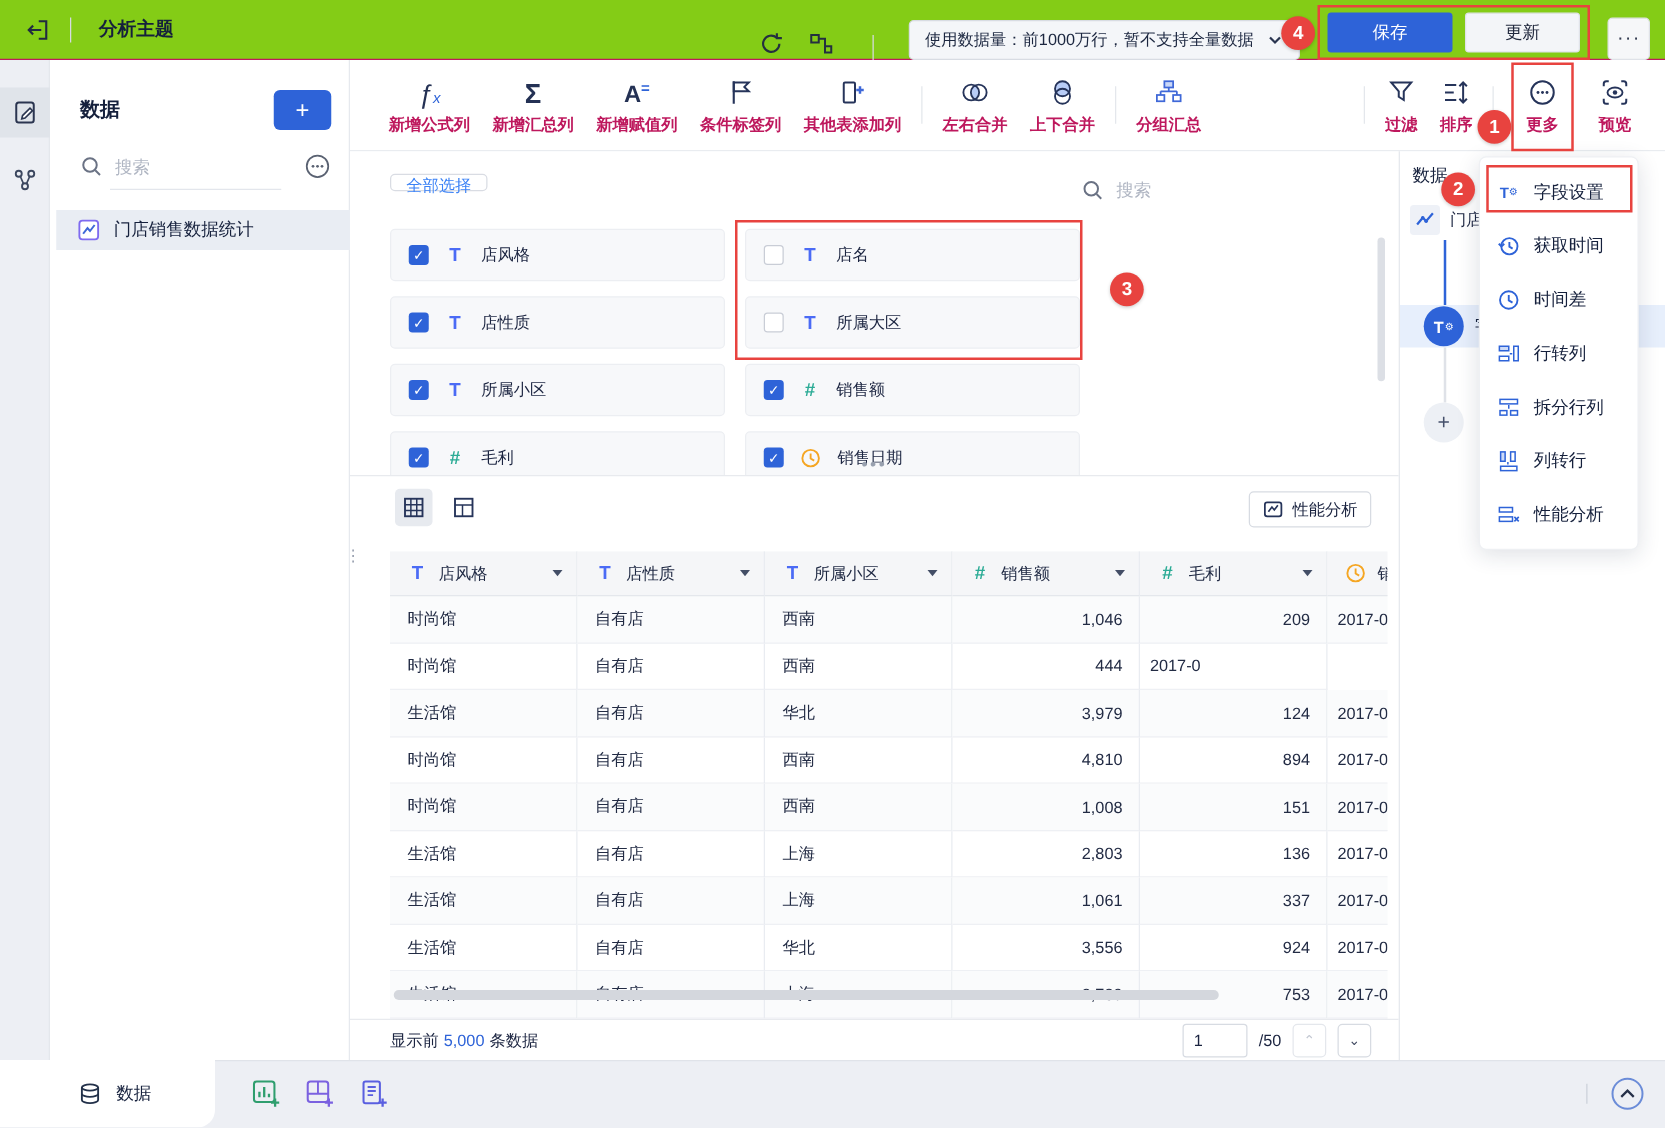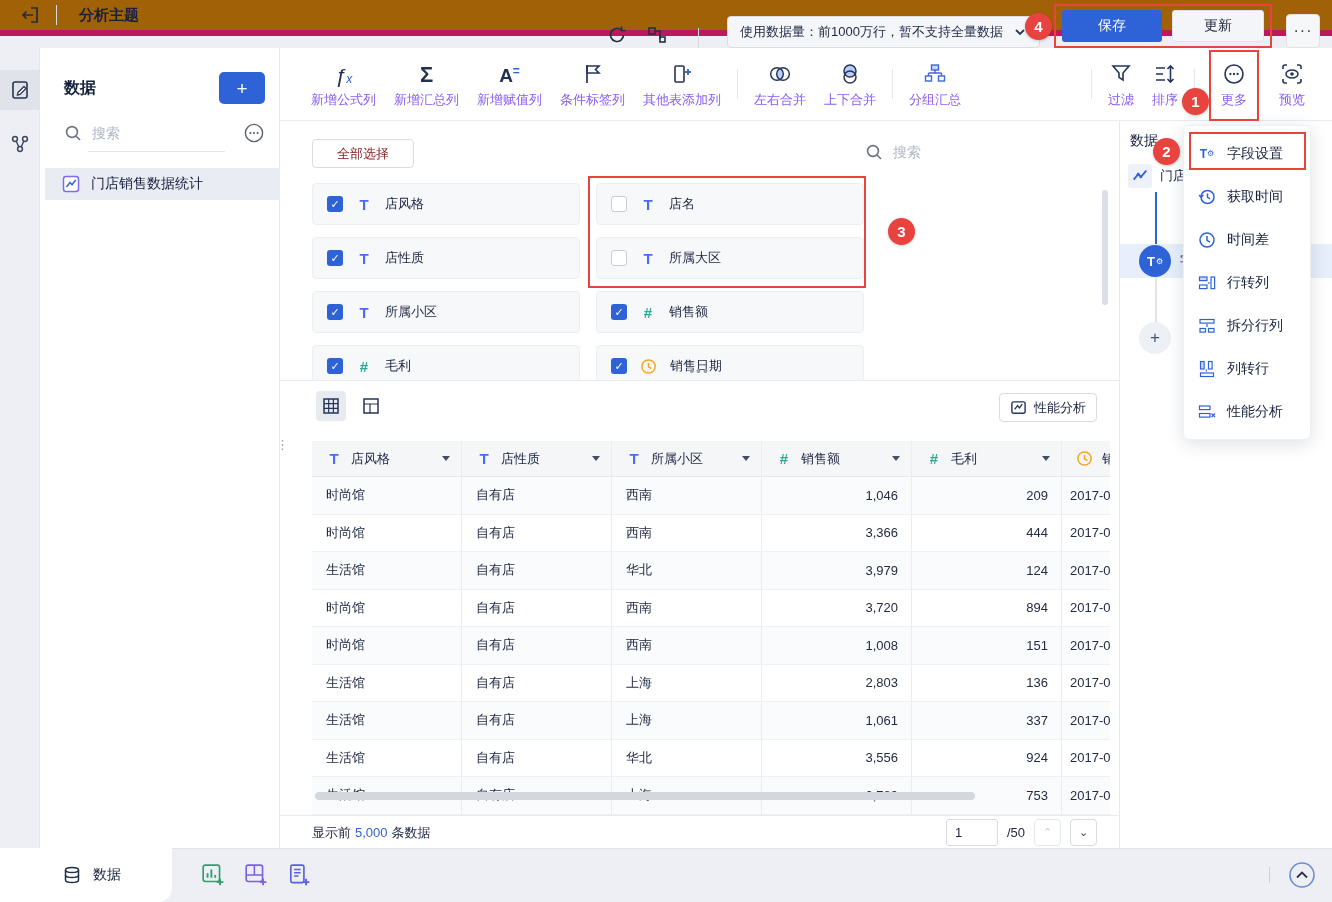--- a/index.html
+++ b/index.html
@@ -1,21 +1,21 @@
 <!DOCTYPE html>
 <html style="--blue: #2e63d8; --red: #e8433f; --teal: #2bab95; --orange: #f5a623; --navy: #243154; --green: #2f9e6e; --purple: #7b61e0; --indigo: #5a5fe0;"><head>
 <meta charset="utf-8">
 <style>
   * { margin:0; padding:0; box-sizing:border-box; }
   html,body { width:1332px; height:902px; }
   body { font-family:"Liberation Sans","DejaVu Sans",sans-serif; color:#1b2440; background:#edeff4; }
   .screen { position:relative; width:1332px; height:902px; overflow:hidden; background:#edeff4; }
 
   
-  .topbar { position:absolute; left:0; top:0; width:1332px; height:36px; background:#a16207; display:flex; align-items:center; border-bottom:6px solid #be185d; }
+  .topbar { position:absolute; left:0; top:0; width:1332px; height:48px; background:#84cc16; display:flex; align-items:center; border-bottom:1px solid #be185d; }
   .topbar .exit { margin-left:18px; width:24px; height:24px; display:flex; align-items:center; justify-content:center; }
   .tb-div { width:1px; height:20px; background:#d6dae1; margin:0 14px; }
   .tb-title { font-size:15px; font-weight:700; color:#15203c; margin-left:8px; }
   .tb-right { position:absolute; right:12px; top:0; height:48px; display:flex; align-items:flex-end; gap:14px; }
   .tb-iconbtn { width:26px; height:26px; display:flex; align-items:center; justify-content:center; }
   .limit-select { display:flex; align-items:center; gap:10px; height:32px; padding:0 12px; border:1px solid #d8dce3; border-radius:4px; background:#f4f6f9; font-size:13px; color:#1c2740; white-space:nowrap; }
   .save-wrap { position:relative; display:flex; align-items:center; gap:10px; border:2px solid #e8433f; padding:4px 6px; }
   .btn-save { width:100px; height:32px; background:var(--blue,#2e63d8); color:#fff; font-size:14px; border:none; border-radius:3px; }
   .btn-update { width:92px; height:32px; background:#f3f5f8; color:#20283d; font-size:14px; border:1px solid #e0e3e9; border-radius:3px; }
   .more-dots-btn { width:34px; height:34px; border:1px solid #dfe2e8; border-radius:4px; background:#f6f7f9; color:#333b50; font-size:16px; letter-spacing:1px; display:flex; align-items:center; justify-content:center; }
@@ -39,33 +39,33 @@
   .sb-search .underline { position:absolute; left:24px; right:40px; bottom:0; height:1px; background:#e3e6ec; }
   .sb-search input { border:none; outline:none; font-size:14px; color:#333; width:120px; background:transparent; }
   .sb-search input::placeholder { color:#b0b6c3; }
   .sb-ellipsis { margin-left:auto; }
   .sb-item { margin-top:16px; margin-left:5px; width:235px; height:32px; background:#e9edf3; display:flex; align-items:center; gap:10px; padding-left:16px; font-size:14px; color:#15203c; }
 
   
   .toolbar { position:absolute; left:280px; top:48px; width:1052px; height:73px; background:#fff; border-bottom:1px solid #e9ecf0; display:flex; align-items:center; padding:0 18px 0 22px; }
   .tool-item { position:relative; display:flex; flex-direction:column; align-items:center; gap:5px; padding:0 9px; }
   .tool-item .glyph { height:26px; display:flex; align-items:flex-end; justify-content:flex-start; }
-  .tool-item .lbl { font-size:13px; color:#8b5cf6; white-space:nowrap; }
+  .tool-item .lbl { font-size:13px; color:#be185d; white-space:nowrap;font-weight:bold; }
   .tool-div { width:1px; height:30px; background:#e4e7ec; margin:0 7px; }
   .push { margin-left:auto; }
   .ic-fx { font-size:21px; color:#243154; font-style:italic; line-height:1; }
   .ic-fx i { font-style:italic; color:var(--blue,#2e63d8); font-size:12px; }
   .ic-sigma { font-size:22px; color:#243154; font-weight:600; line-height:1; }
   .ic-aeq { font-size:19px; color:#243154; font-weight:600; line-height:1; }
   .ic-aeq span { color:var(--blue,#2e63d8); font-size:12px; vertical-align:super; }
   .redbox-more { position:absolute; left:-3px; right:-3px; top:-10px; bottom:-12px; border:2px solid #e8433f; z-index:65; pointer-events:none; }
 
   
   .fields { position:absolute; left:280px; top:121px; width:839px; height:259px; background:#fff; overflow:hidden; }
-  .select-all { position:absolute; left:32px; top:18px; height:29px; padding:0 24px; border:1px solid #d9dce3; border-radius:4px; background:#fff; font-size:13px; color:#7f1d1d; }
+  .select-all { position:absolute; left:32px; top:18px; height:14px; padding:0 12px; border:1px solid #d9dce3; border-radius:4px; background:#fff; font-size:13px; color:#3b82f6; }
   .fld-search { position:absolute; left:585px; top:22px; display:flex; align-items:center; gap:10px; }
   .fld-search input { border:none; outline:none; font-size:14px; color:#333; width:140px; background:transparent; }
   .fld-search input::placeholder { color:#b0b6c3; }
   .fld-item { position:absolute; width:268px; height:42px; background:#f7f8fa; border:1px solid #eceef2; border-radius:4px; display:flex; align-items:center; gap:13px; padding-left:14px; font-size:13px; color:#1b2440; }
   .cb { width:16px; height:16px; border-radius:3px; flex:0 0 auto; }
   .cb.on { background:var(--blue,#2e63d8); color:#fff; font-size:11px; display:flex; align-items:center; justify-content:center; }
   .cb.off { background:#fff; border:1px solid #c9cdd6; }
   .t-ic { color:#4b6bf5; font-size:15px; font-weight:700; width:16px; text-align:center; }
   .n-ic { color:var(--teal,#2bab95); font-size:15px; font-weight:700; width:16px; text-align:center; }
   .fld-scroll { position:absolute; left:822px; top:69px; width:6px; height:115px; border-radius:3px; background:#dcdfe5; }
@@ -464,37 +464,36 @@
             <div class="t-cell">自有店</div>
             <div class="t-cell">西南</div>
             <div class="t-cell num">1,046</div>
             <div class="t-cell num">209</div>
             <div class="t-cell date">2017-0</div>
           </div>
         <div class="t-row">
             <div class="t-cell">时尚馆</div>
             <div class="t-cell">自有店</div>
             <div class="t-cell">西南</div>
-            <div class="t-cell num">3,366</div>
             <div class="t-cell num">444</div>
             <div class="t-cell date">2017-0</div>
           </div>
         <div class="t-row">
             <div class="t-cell">生活馆</div>
             <div class="t-cell">自有店</div>
             <div class="t-cell">华北</div>
             <div class="t-cell num">3,979</div>
             <div class="t-cell num">124</div>
             <div class="t-cell date">2017-0</div>
           </div>
         <div class="t-row">
             <div class="t-cell">时尚馆</div>
             <div class="t-cell">自有店</div>
             <div class="t-cell">西南</div>
-            <div class="t-cell num">3,720</div>
+            <div class="t-cell num">4,810</div>
             <div class="t-cell num">894</div>
             <div class="t-cell date">2017-0</div>
           </div>
         <div class="t-row">
             <div class="t-cell">时尚馆</div>
             <div class="t-cell">自有店</div>
             <div class="t-cell">西南</div>
             <div class="t-cell num">1,008</div>
             <div class="t-cell num">151</div>
             <div class="t-cell date">2017-0</div>

